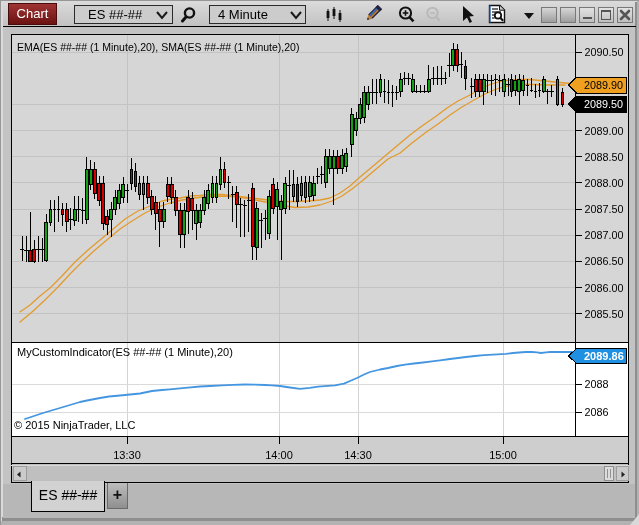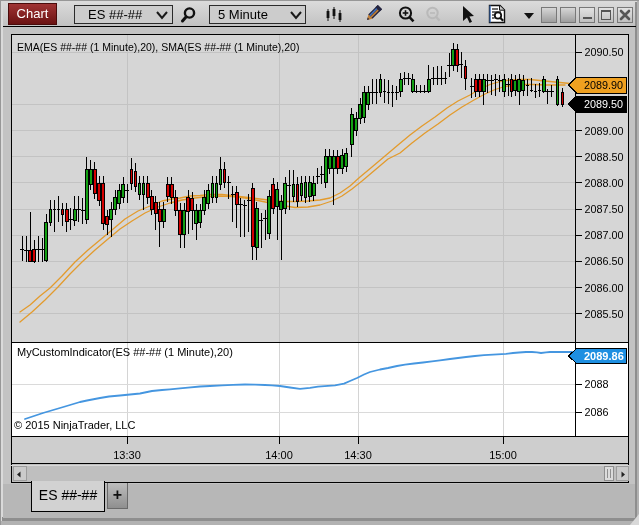--- a/index.html
+++ b/index.html
@@ -26,21 +26,21 @@
   <svg class="abs" style="left:155px;top:10px" width="14" height="10">
       <path d="M2 2 L7 8 L12 2" fill="none" stroke="#1a1a1a" stroke-width="2"></path>
     </svg>
 
   <svg class="abs" style="left:178px;top:5px" width="20" height="20">
     <circle cx="11.5" cy="8" r="4.6" fill="none" stroke="#111" stroke-width="2.4"></circle>
     <line x1="8" y1="12" x2="4.5" y2="16" stroke="#111" stroke-width="3" stroke-linecap="round"></line>
   </svg>
 
   <div class="abs" style="left:209px;top:5px;width:97px;height:19px;background:#cccccc;border:1px solid #2b2b2b"></div>
-  <div class="abs" style="left:218px;top:5px;height:19px;line-height:19px;font-size:13px;color:#000">5 Minute</div>
+  <div class="abs" style="left:218px;top:5px;height:19px;line-height:19px;font-size:13px;color:#000">4 Minute</div>
   <svg class="abs" style="left:289px;top:10px" width="14" height="10">
       <path d="M2 2 L7 8 L12 2" fill="none" stroke="#1a1a1a" stroke-width="2"></path>
     </svg>
 
   <svg class="abs" style="left:324px;top:5px" width="20" height="20">
     <line x1="4" y1="4" x2="4" y2="16" stroke="#111" stroke-width="1"></line>
     <line x1="10" y1="2" x2="10" y2="14" stroke="#111" stroke-width="1"></line>
     <line x1="16" y1="5" x2="16" y2="17" stroke="#111" stroke-width="1"></line>
     <rect x="2.6" y="6" width="2.8" height="7" fill="#111"></rect>
     <rect x="8.6" y="4" width="2.8" height="7" fill="#111"></rect>

